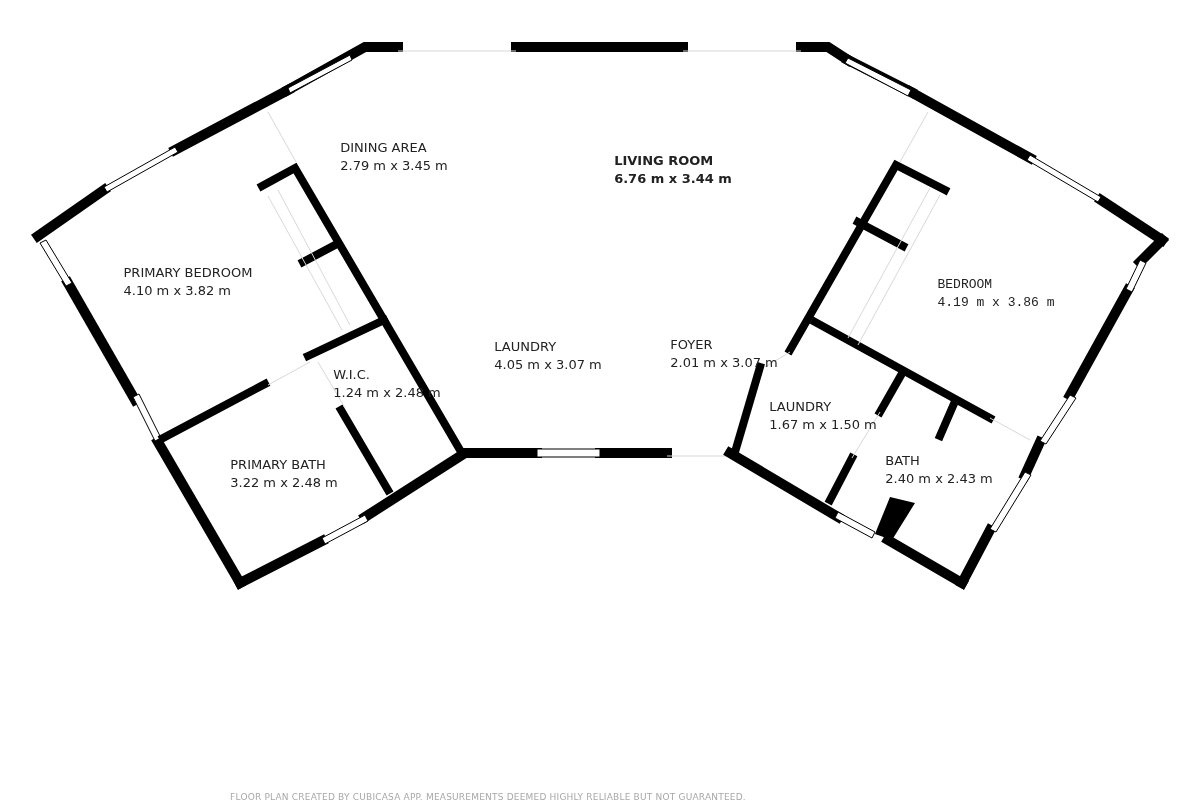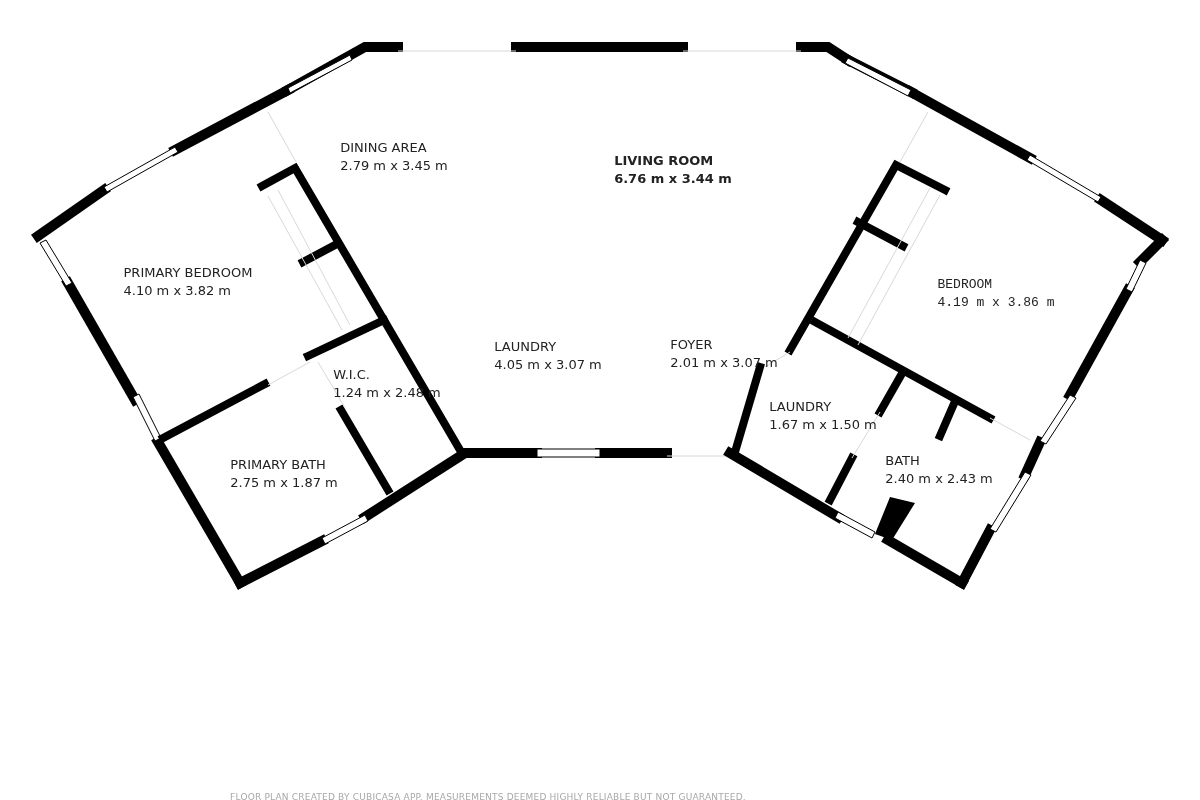--- a/index.html
+++ b/index.html
@@ -112,21 +112,21 @@
 <div class="label" style="left:724px; top:336px;">
   <div>FOYER</div>
   <div>2.01 m x 3.07 m</div>
 </div>
 <div class="label" style="left:387px; top:366px;">
   <div>W.I.C.</div>
   <div>1.24 m x 2.48 m</div>
 </div>
 <div class="label" style="left:284px; top:456px;">
   <div>PRIMARY BATH</div>
-  <div>2.75 m x 1.87 m</div>
+  <div>3.22 m x 2.48 m</div>
 </div>
 <div class="label" style="left:996px; top:276px;font-family:Liberation Mono, monospace;">
   <div>BEDROOM</div>
   <div>4.19 m x 3.86 m</div>
 </div>
 <div class="label" style="left:823px; top:398px;">
   <div>LAUNDRY</div>
   <div>1.67 m x 1.50 m</div>
 </div>
 <div class="label" style="left:939px; top:452px;">

